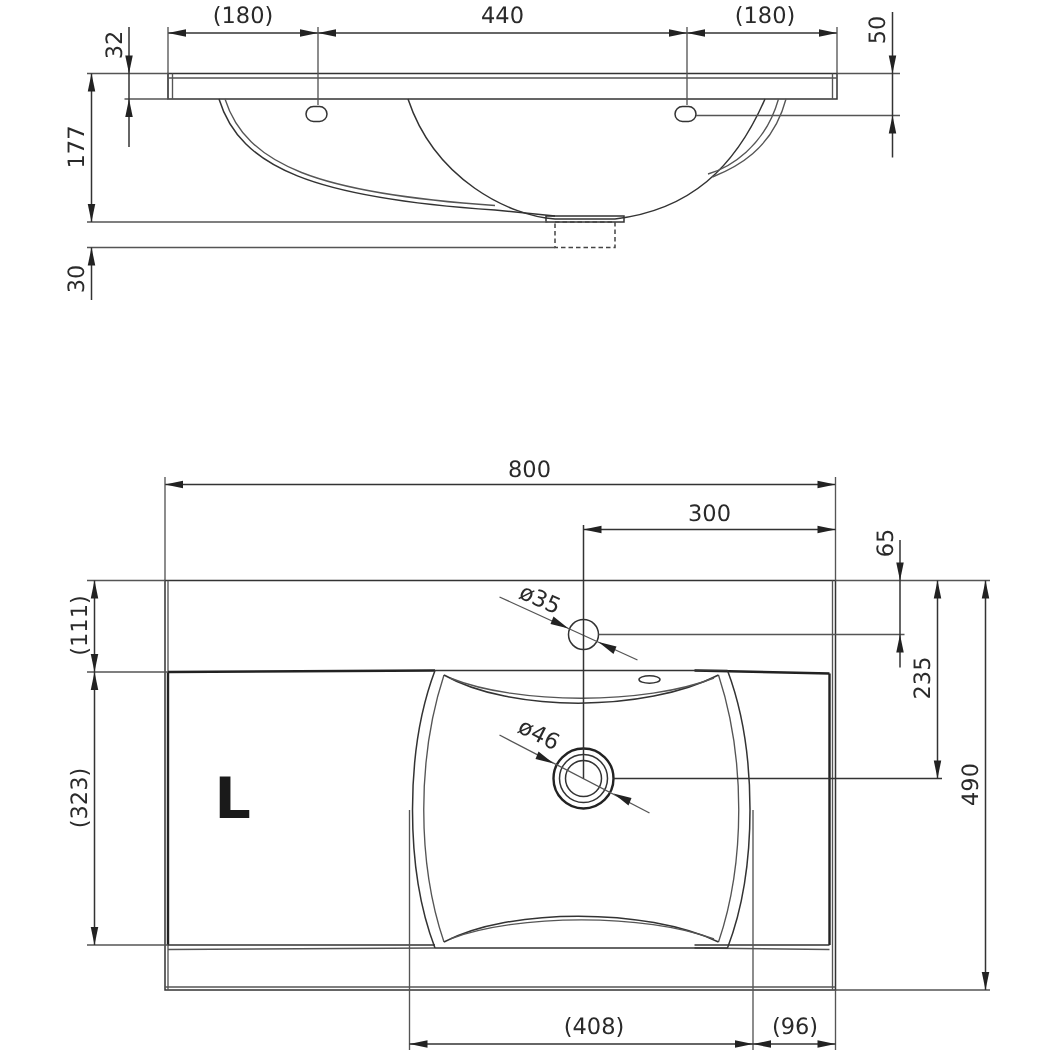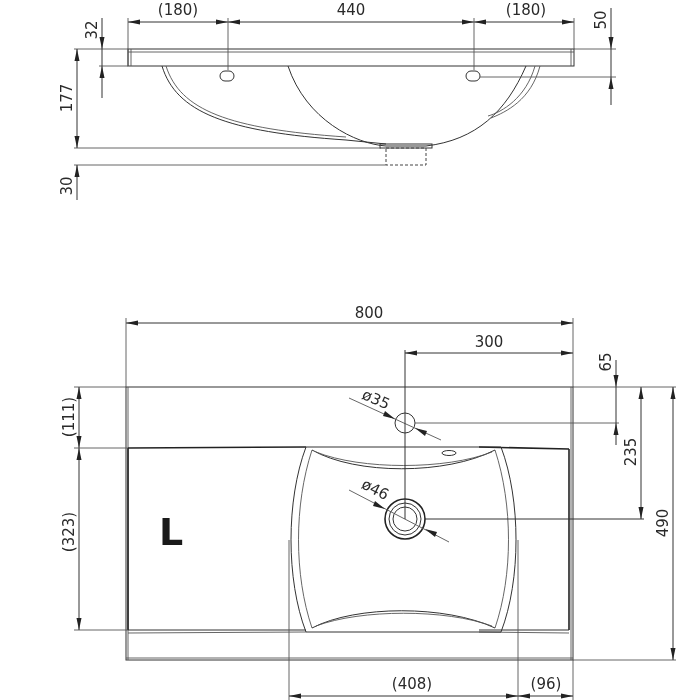--- a/index.html
+++ b/index.html
@@ -1,17 +1,17 @@
 <!DOCTYPE html>
 <html><head>
   <meta charset="utf-8">
   <style>
     html, body { margin: 0; padding: 0; background: #ffffff; }
     body { width: 700px; height: 700px; overflow: hidden; }
-    #drawing { position: absolute; left: 16px; top: 0; width: 616px; height: 700px; }
+    #drawing { position: absolute; left: 0; top: 0; width: 616px; height: 700px; }
     svg text { font-family: "DejaVu Sans", sans-serif; fill: #2a2a2a; }
     .dim { font-size: 15px; }
     .big { font-size: 38px; font-weight: bold; fill: #1a1a1a; }
     .ln { stroke: #333; stroke-width: 1; fill: none; }
     .ln2 { stroke: #222; stroke-width: 1.6; fill: none; }
     .thin { stroke: #555; stroke-width: 0.9; fill: none; }
     .dash { stroke: #444; stroke-width: 1; fill: none; stroke-dasharray: 3 2; }
     .arrow { fill: #222; stroke: none; }
   </style>
 </head>

